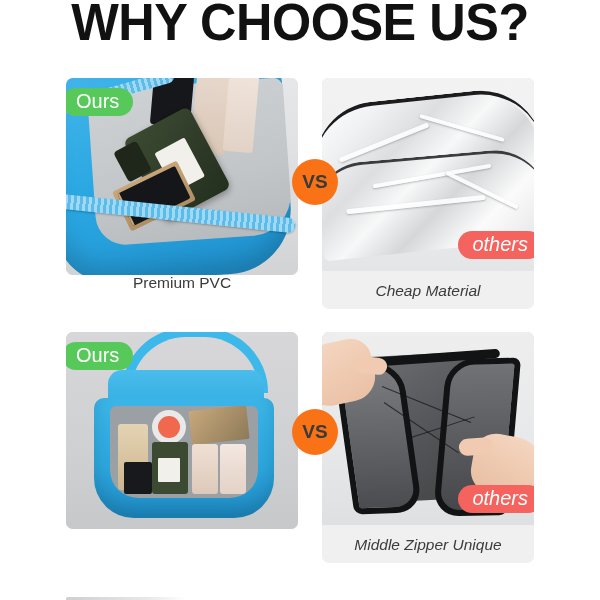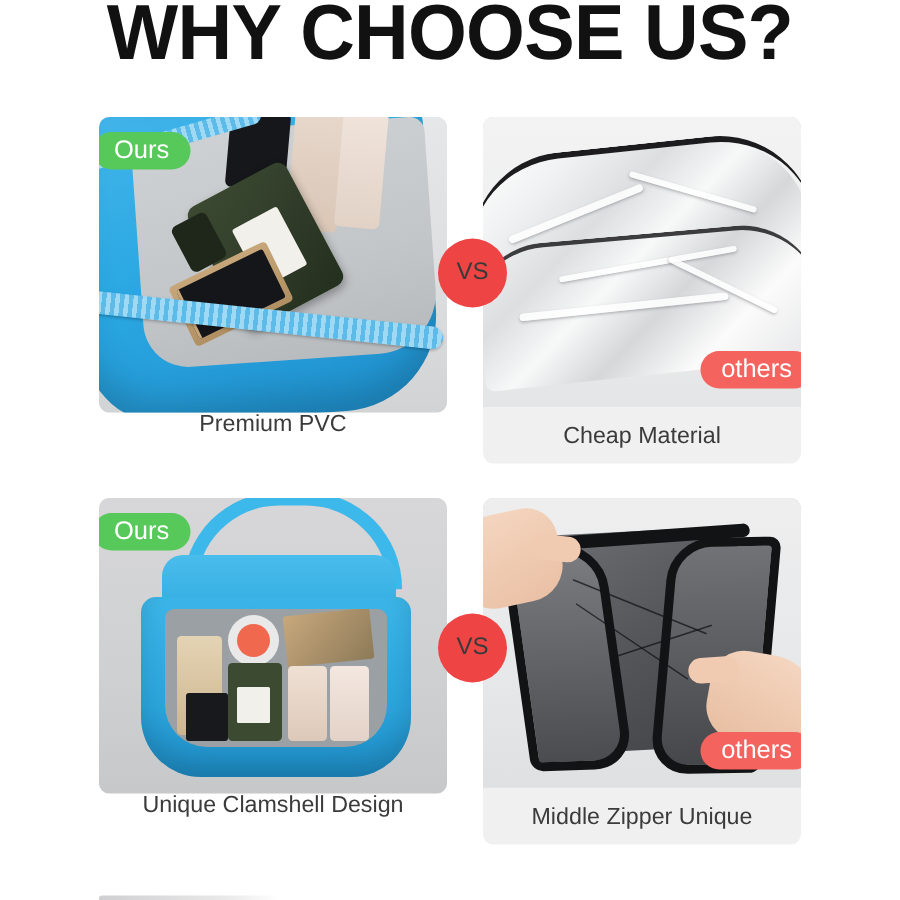--- a/index.html
+++ b/index.html
@@ -55,20 +55,21 @@
     position: absolute;
     top: 0;
   }
   .panel-left {
     left: 0;
     width: 232px;
   }
   .panel-right {
     right: 0;
     width: 212px;
+    font-style: italic;
   }
 
   .photo {
     position: relative;
     border-radius: 7px;
     overflow: hidden;
     background: #d9d9d9;
   }
   .panel-left .photo  { height: 197px; }
   .panel-right .photo { height: 193px; }
@@ -89,21 +90,21 @@
     text-align: center;
     line-height: 1;
   }
   .panel-left .caption  { }
   .panel-right .caption { padding: 12px 4px 10px 4px; }
 
   
   .badge {
     position: absolute;
     font-family: "Liberation Sans", sans-serif;
-    font-size: 17px;
+    font-size: 20px;
     color: #ffffff;
     border-radius: 16px;
     padding: 2px 14px 4px 14px;
     line-height: 1.12;
     white-space: nowrap;
     z-index: 4;
   }
   .badge-ours {
     background: #57c95a;
     top: 10px;
@@ -117,25 +118,25 @@
 
   
   .vs-circle {
     position: absolute;
     top: 50%;
     left: 50%;
     transform: translate(-50%, -50%);
     width: 46px;
     height: 46px;
     border-radius: 50%;
-    background: #ef4444;
+    background: #f97316;
     color: #3a3a3a;
     font-family: "Liberation Sans", sans-serif;
-    font-size: 16px;
-    font-weight: 400;
+    font-size: 19px;
+    font-weight: 700;
     display: flex;
     align-items: center;
     justify-content: center;
     z-index: 6;
     letter-spacing: 0px;
   }
   .compare-row.row-1 .vs-circle { top: 104px; left: 249px; transform: translate(-50%,-50%); }
   .compare-row.row-2 .vs-circle { top: 100px; left: 249px; transform: translate(-50%,-50%); }
 
   
@@ -372,21 +373,20 @@
             <span class="i-dark"></span>
             <span class="i-pal"></span>
             <span class="i-round"></span>
             <span class="i-olive"></span>
             <span class="i-beige"></span>
             <span class="i-pink"></span>
           </div>
         </div>
         <div class="badge badge-ours">Ours</div>
       </div>
-      <div class="caption">Unique Clamshell Design</div>
     </div>
 
     <div class="vs-circle">VS</div>
 
     <div class="panel panel-right">
       <div class="card">
         <div class="photo">
           <div class="scene s4">
             <div class="mesh"></div>
             <div class="panel-l"></div>

